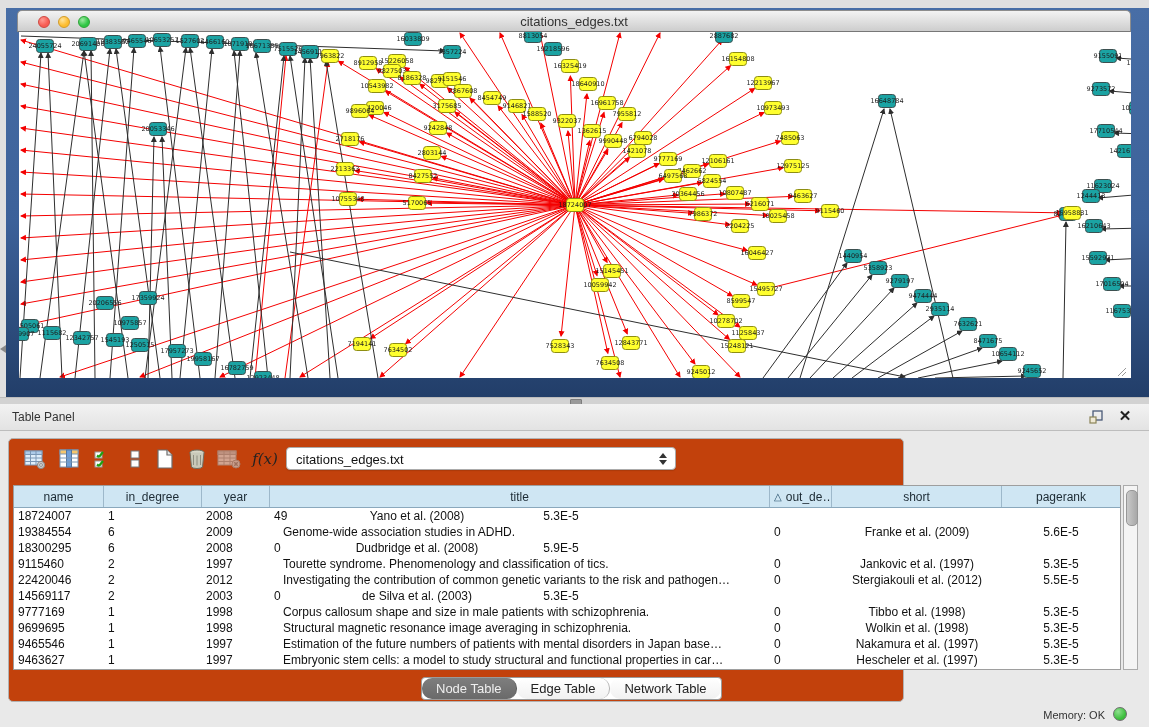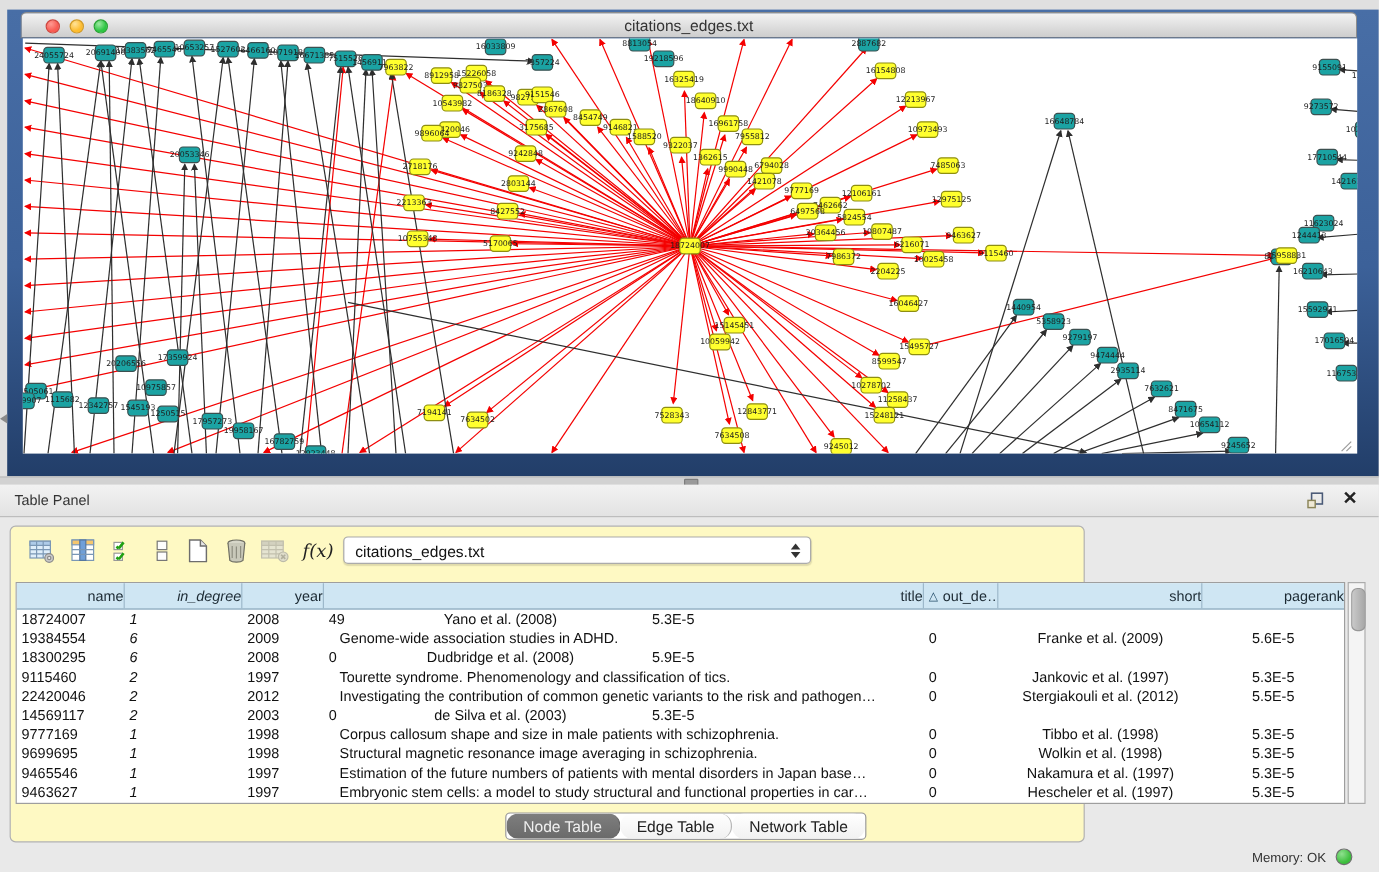--- a/index.html
+++ b/index.html
@@ -33,48 +33,48 @@
     border-top:4px solid transparent;border-bottom:4px solid transparent;border-right:6px solid #8a8a8a;}
   
   .table-panel{position:absolute;left:0;top:404px;width:1149px;height:323px;background:#e9e9e9;}
   .panel-header{position:absolute;left:0;top:0;width:1149px;height:27px;
     background:linear-gradient(#f2f2f2,#e3e3e3);border-bottom:1px solid #bdbdbd;box-sizing:border-box;}
   .panel-title{position:absolute;left:12px;top:6px;font-size:12px;color:#333;}
   .float-btn{position:absolute;right:44px;top:5px;width:16px;height:16px;cursor:pointer;}
   .close-btn{position:absolute;right:16px;top:4px;width:16px;height:16px;
     font-size:15px;font-weight:bold;color:#222;line-height:16px;text-align:center;cursor:pointer;}
   .inner-box{position:absolute;left:8px;top:34px;width:896px;height:264px;
-    border:1px solid #b2b2b2;border-radius:5px;background:#fef9c3;box-sizing:border-box;}
+    border:1px solid #b2b2b2;border-radius:5px;background:#c2410c;box-sizing:border-box;}
   
   .toolbar{position:absolute;left:8px;top:6px;height:28px;}
   .tb-icon{position:absolute;top:2px;width:24px;height:24px;display:flex;align-items:center;justify-content:center;cursor:pointer;}
   .fx{font-family:"DejaVu Serif",serif;font-style:italic;font-size:15px;color:#222;}
   .combo{position:absolute;left:269px;top:2px;width:390px;height:23px;background:#ffffff;
     border:1px solid #ababab;border-radius:4px;box-sizing:border-box;box-shadow:0 1px 1px rgba(0,0,0,.12);cursor:pointer;}
   .combo-text{position:absolute;left:9px;top:4px;font-size:13px;color:#111;}
   .combo-arrows{position:absolute;right:8px;top:4px;width:9px;height:14px;}
   .combo-arrows:before{content:"";position:absolute;left:1px;top:1px;
     border-left:4px solid transparent;border-right:4px solid transparent;border-bottom:5px solid #333;}
   .combo-arrows:after{content:"";position:absolute;left:1px;bottom:1px;
     border-left:4px solid transparent;border-right:4px solid transparent;border-top:5px solid #333;}
   
   .tbl{position:absolute;left:4px;top:46px;width:1108px;height:185px;background:#fff;
     border:1px solid #9e9e9e;box-sizing:border-box;}
   .tbl-header{display:flex;height:22px;background:#cfe6f3;border-bottom:1px solid #8aa8bc;box-sizing:border-box;}
   .th{box-sizing:border-box;border-right:1px solid #9db8ca;font-size:12px;color:#1c2a33;
-    display:flex;align-items:center;justify-content:flex-end;overflow:hidden;white-space:nowrap;cursor:pointer;}
+    display:flex;align-items:center;justify-content:center;overflow:hidden;white-space:nowrap;cursor:pointer;}
   .th.left{justify-content:flex-start;padding-left:4px;}
   .sort-glyph{font-size:10px;margin-right:4px;color:#27506b;}
   .tbl-body{position:relative;}
   .tr{display:flex;height:16px;line-height:16px;font-size:12px;color:#111;white-space:nowrap;}
   .td{box-sizing:border-box;overflow:hidden;padding:0 0 0 4px;}
   .td.center{text-align:center;padding:0;}
   .td.title-cell{padding-left:13px;}
   
-  .c0{width:90px;} .c1{width:98px;font-style:italic;} .c2{width:68px;} .c3{width:500px;}
+  .c0{width:90px;} .c1{width:98px;} .c2{width:68px;} .c3{width:500px;}
   .c4{width:62px;} .c5{width:170px;} .c6{width:118px;border-right:none;}
   .vscroll{position:absolute;left:1114px;top:46px;width:15px;height:185px;background:#f4f4f4;
     border:1px solid #ababab;box-sizing:border-box;}
   .vthumb{position:absolute;left:1.5px;top:4px;width:10px;height:34px;background:linear-gradient(to right,#c9c9c9,#a8a8a8);
     border-radius:5px;border:1px solid #979797;cursor:pointer;}
   
   .tabs{position:absolute;left:412px;top:238px;height:21px;display:flex;
     border:1px solid #9a9a9a;border-radius:4px;overflow:hidden;background:#fff;}
   .tab{font-size:13px;padding:0 14px;display:flex;align-items:center;cursor:pointer;
     background:linear-gradient(#ffffff,#f1f1f1);color:#222;border-right:1px solid #b5b5b5;border-radius:10px;}

